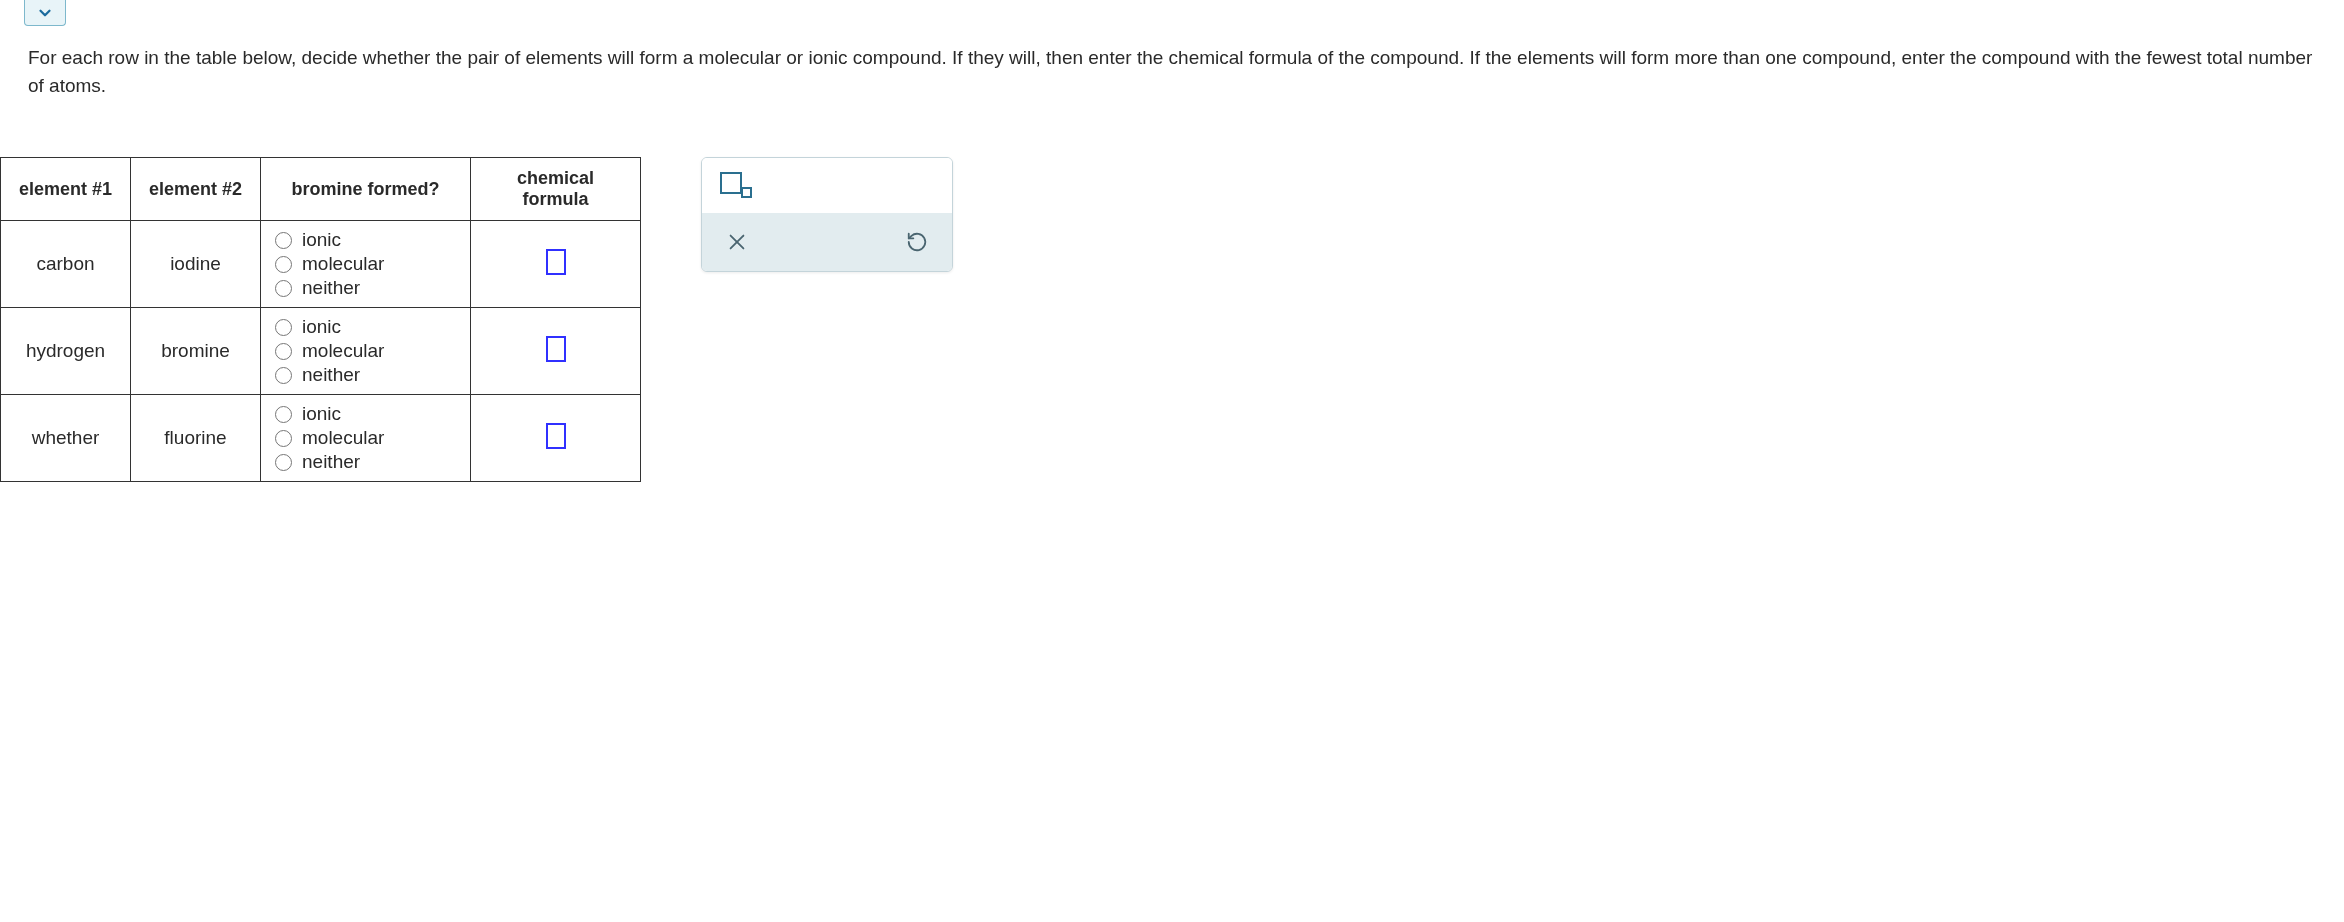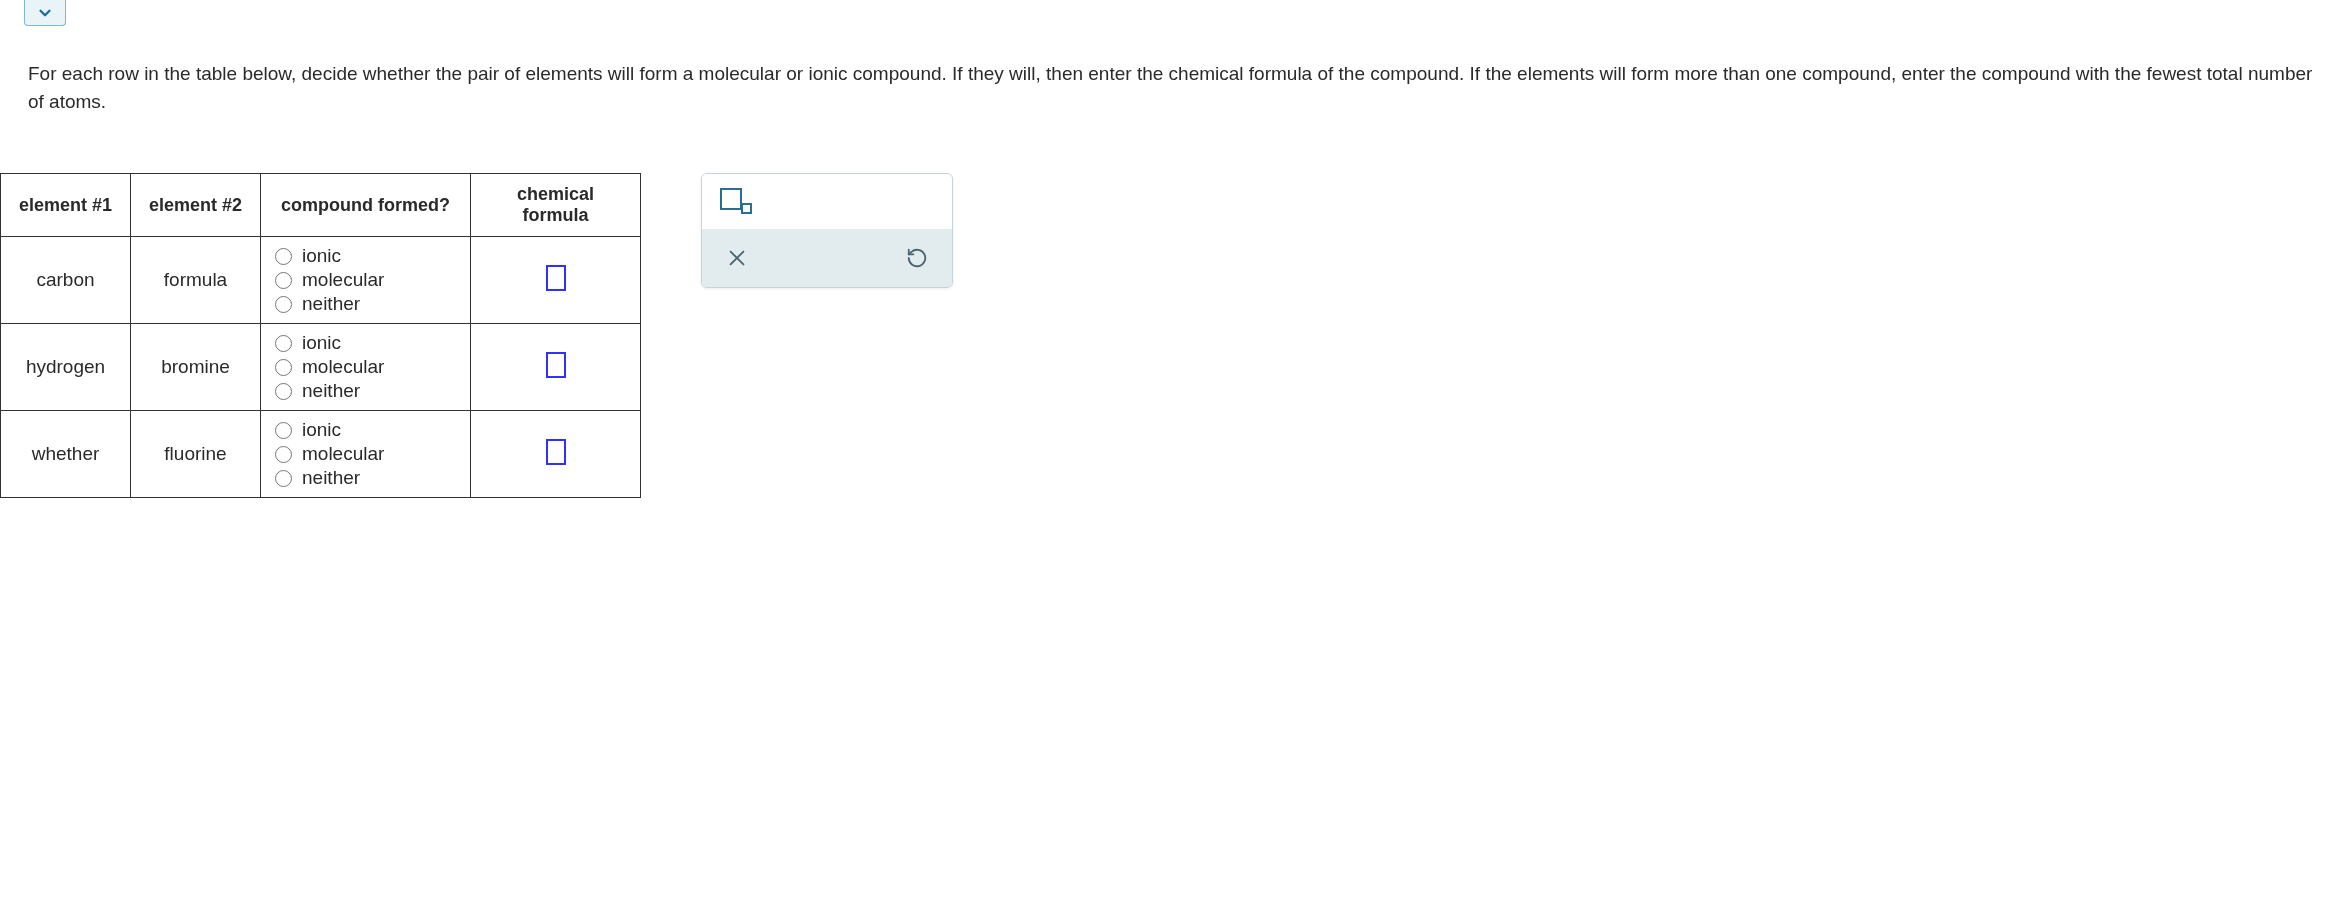--- a/index.html
+++ b/index.html
@@ -22,21 +22,21 @@
     align-items: center;
     justify-content: center;
     margin-left: 24px;
     cursor: pointer;
   }
   .collapse-tab svg { width: 18px; height: 18px; }
   .question {
     padding: 18px 28px 10px 28px;
     line-height: 1.45;
   }
-  .question p { margin: 16px 0 18px 0; }
+  .question p { margin: 0 0 18px 0; }
   .content-row {
     display: flex;
     align-items: flex-start;
     gap: 60px;
     margin-top: 30px;
   }
   table.elem {
     border-collapse: collapse;
   }
   table.elem th, table.elem td {
@@ -141,28 +141,28 @@
   <p>For each row in the table below, decide whether the pair of elements will form a molecular or ionic compound. If they will, then enter the chemical formula of the compound. If the elements will form more than one compound, enter the compound with the fewest total number of atoms.</p>
 </div>
 
 <div class="content-row">
 
   <table class="elem">
     <thead>
       <tr>
         <th>element #1</th>
         <th>element #2</th>
-        <th>compound formed?</th>
+        <th>bromine formed?</th>
         <th>chemical formula</th>
       </tr>
     </thead>
     <tbody>
       <tr>
         <td class="col1">carbon</td>
-        <td class="col2">formula</td>
+        <td class="col2">iodine</td>
         <td class="col3">
           <div class="radio-group">
             <label class="radio-row">
                 <input type="radio" name="r0" style="">
                 <span>ionic</span>
               </label>
             <label class="radio-row">
                 <input type="radio" name="r0" style="">
                 <span>molecular</span>
               </label>

